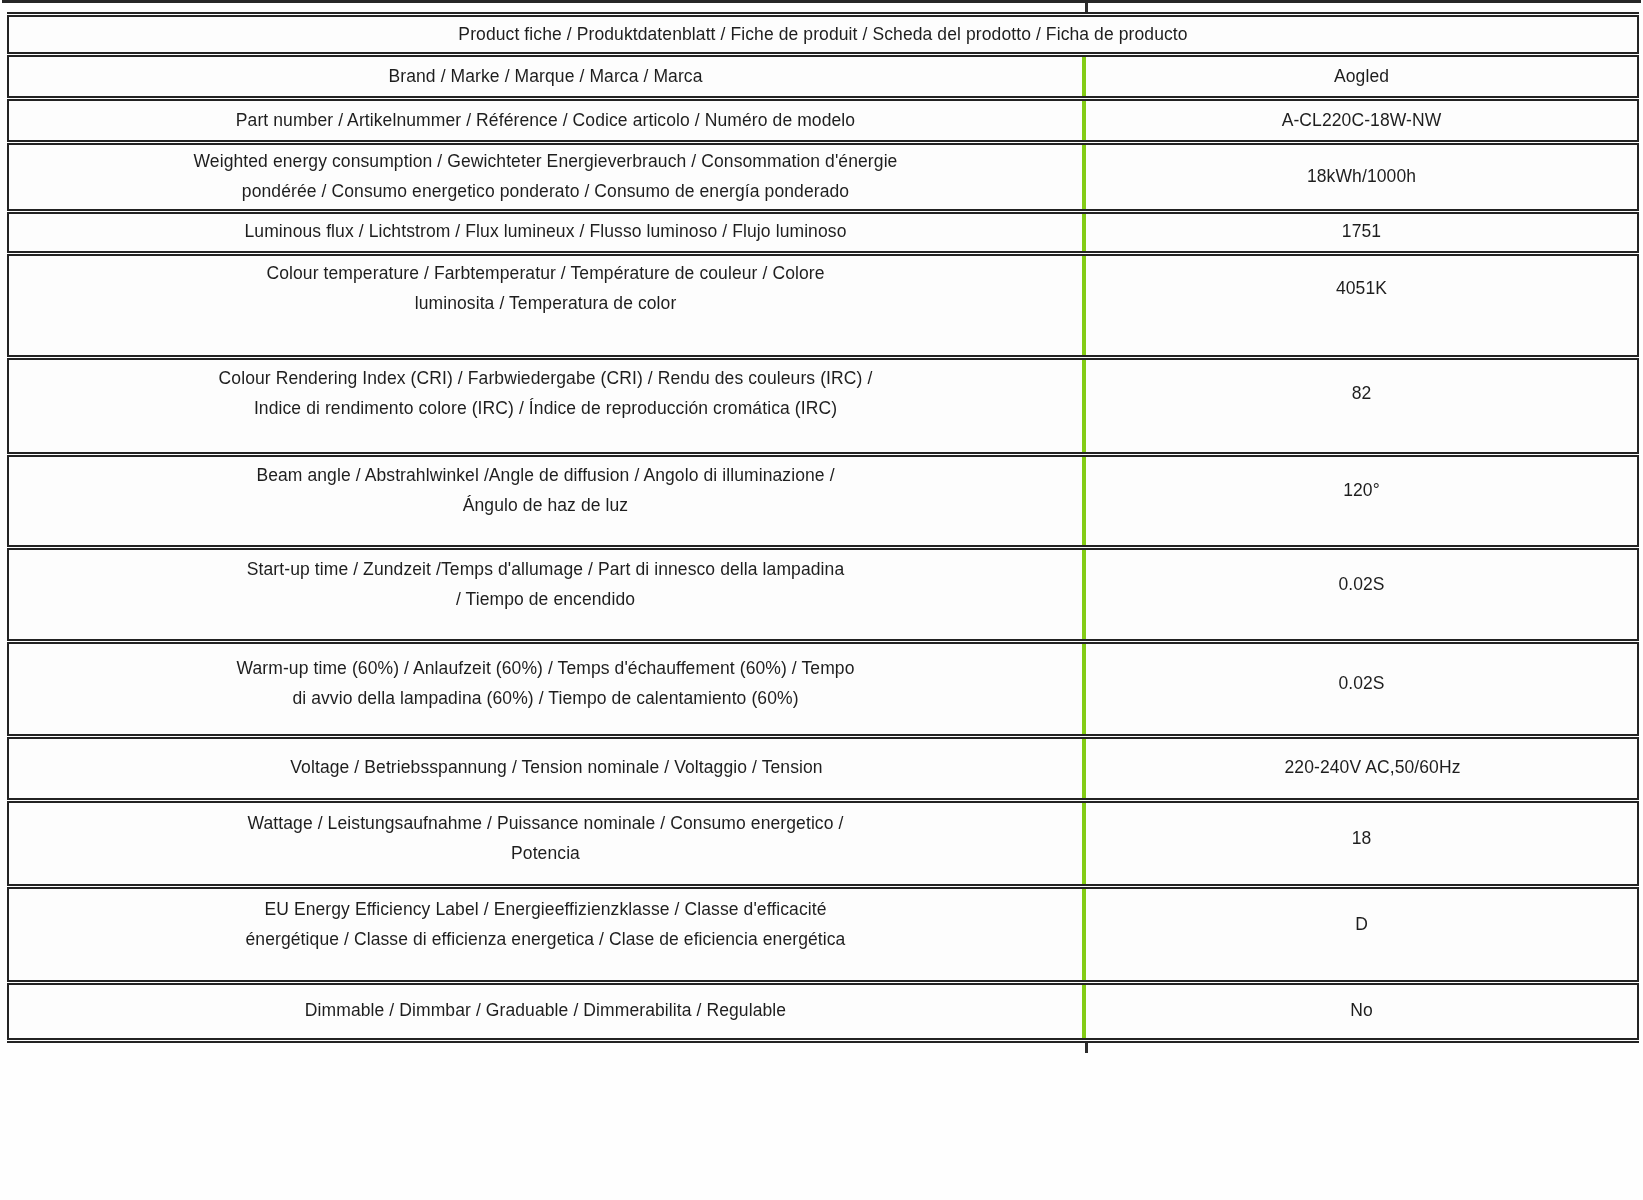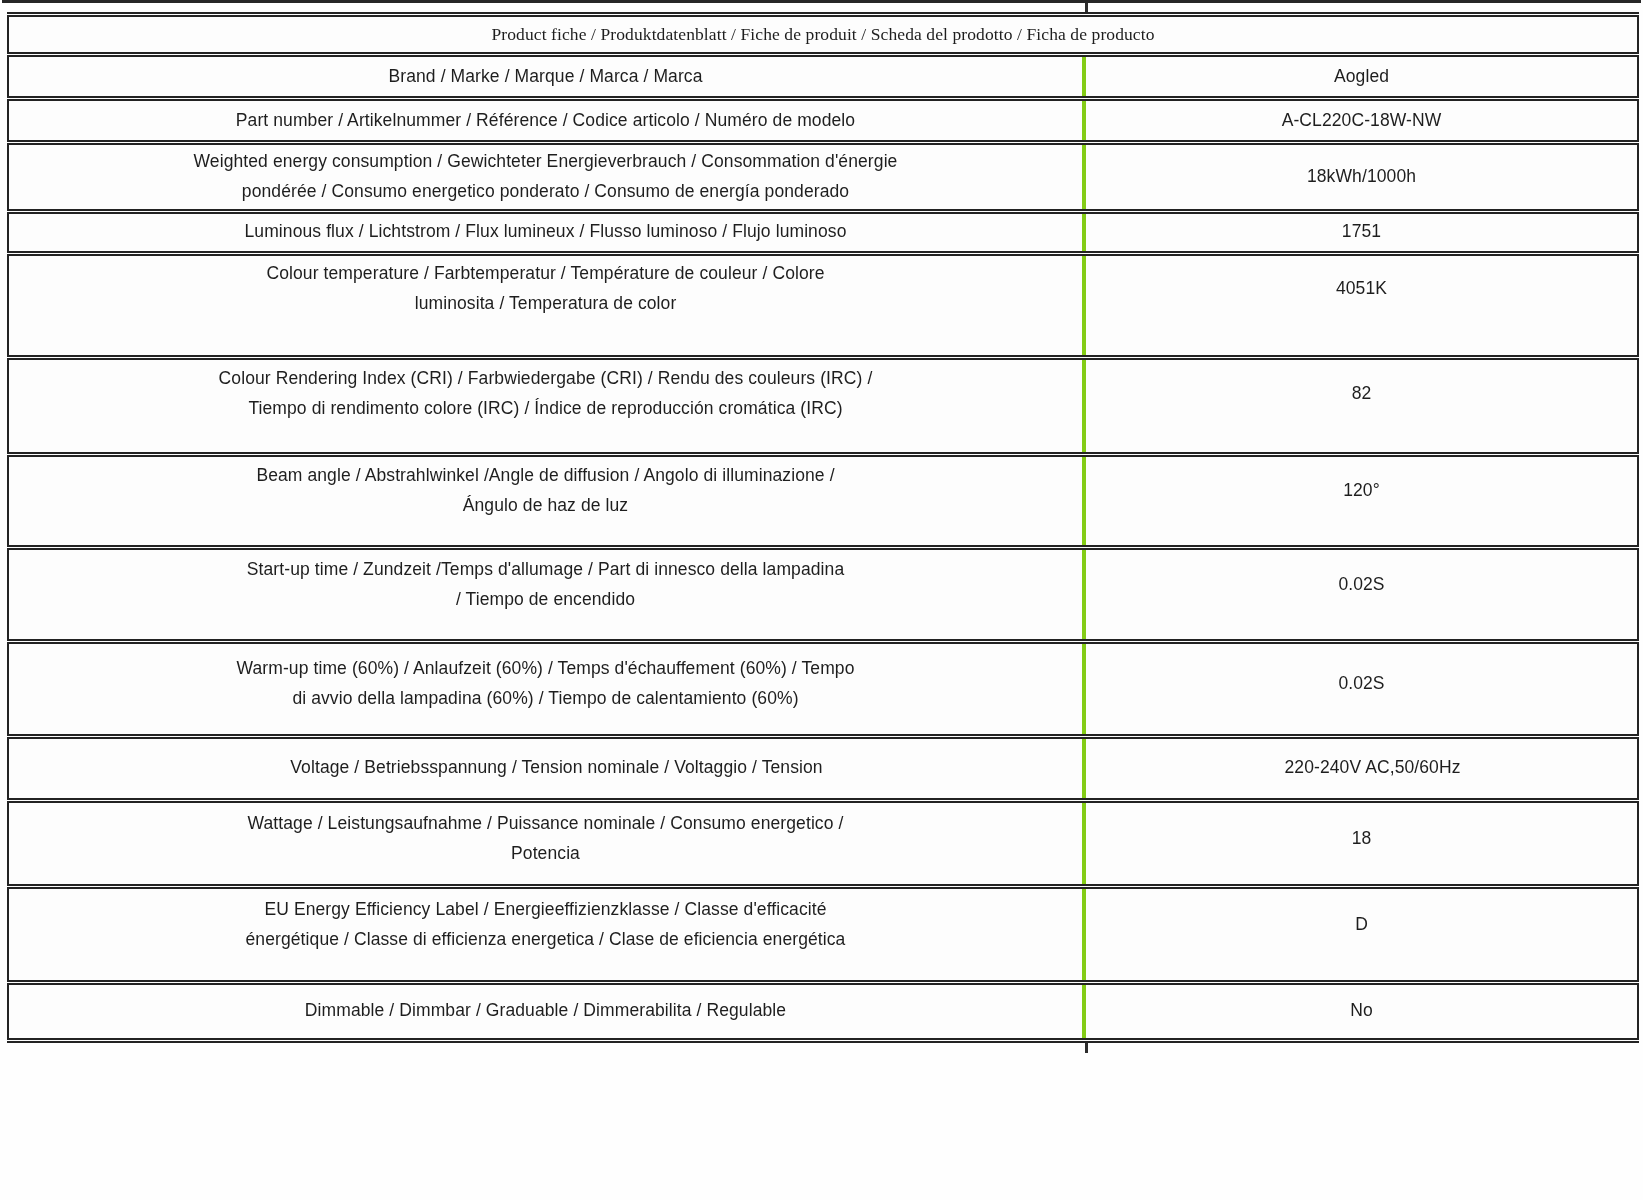--- a/index.html
+++ b/index.html
@@ -59,21 +59,21 @@
     white-space: pre-line;
     letter-spacing: 0.1px;
   }
   td.label { border-left: 2px solid #232323; }
   td.value { border-left: 4px solid #84cc16; border-right: 2px solid #232323; }
   td.title-cell {
     border-left: 2px solid #232323;
     border-right: 2px solid #232323;
   }
   
-  tr.h40  td { height: 40px; font-family: Liberation Serif, serif; }
+  tr.h40  td { height: 40px; }
   tr.h44  td { height: 44px; }
   tr.h62  td { height: 62px; }
   tr.h42  td { height: 42px; }
   tr.h104 td { height: 104px; }
   tr.h97  td { height: 97px; }
   tr.h93  td { height: 93px; }
   tr.h94  td { height: 94px; }
   tr.h95  td { height: 95px; }
   tr.h64  td { height: 64px; padding-left: 32px; }
   tr.h86  td { height: 86px; }
@@ -131,21 +131,21 @@
     </tr>
 
     <tr class="h104 lift34">
       <td class="label">Colour temperature / Farbtemperatur / Température de couleur / Colore
 luminosita / Temperatura de color</td>
       <td class="value">4051K</td>
     </tr>
 
     <tr class="h97 lift26">
       <td class="label">Colour Rendering Index (CRI) / Farbwiedergabe (CRI) / Rendu des couleurs (IRC) /
-Tiempo di rendimento colore (IRC) / Índice de reproducción cromática (IRC)</td>
+Indice di rendimento colore (IRC) / Índice de reproducción cromática (IRC)</td>
       <td class="value">82</td>
     </tr>
 
     <tr class="h93 lift22">
       <td class="label">Beam angle / Abstrahlwinkel /Angle de diffusion / Angolo di illuminazione /
 Ángulo de haz de luz</td>
       <td class="value">120°</td>
     </tr>
 
     <tr class="h94 lift20">

